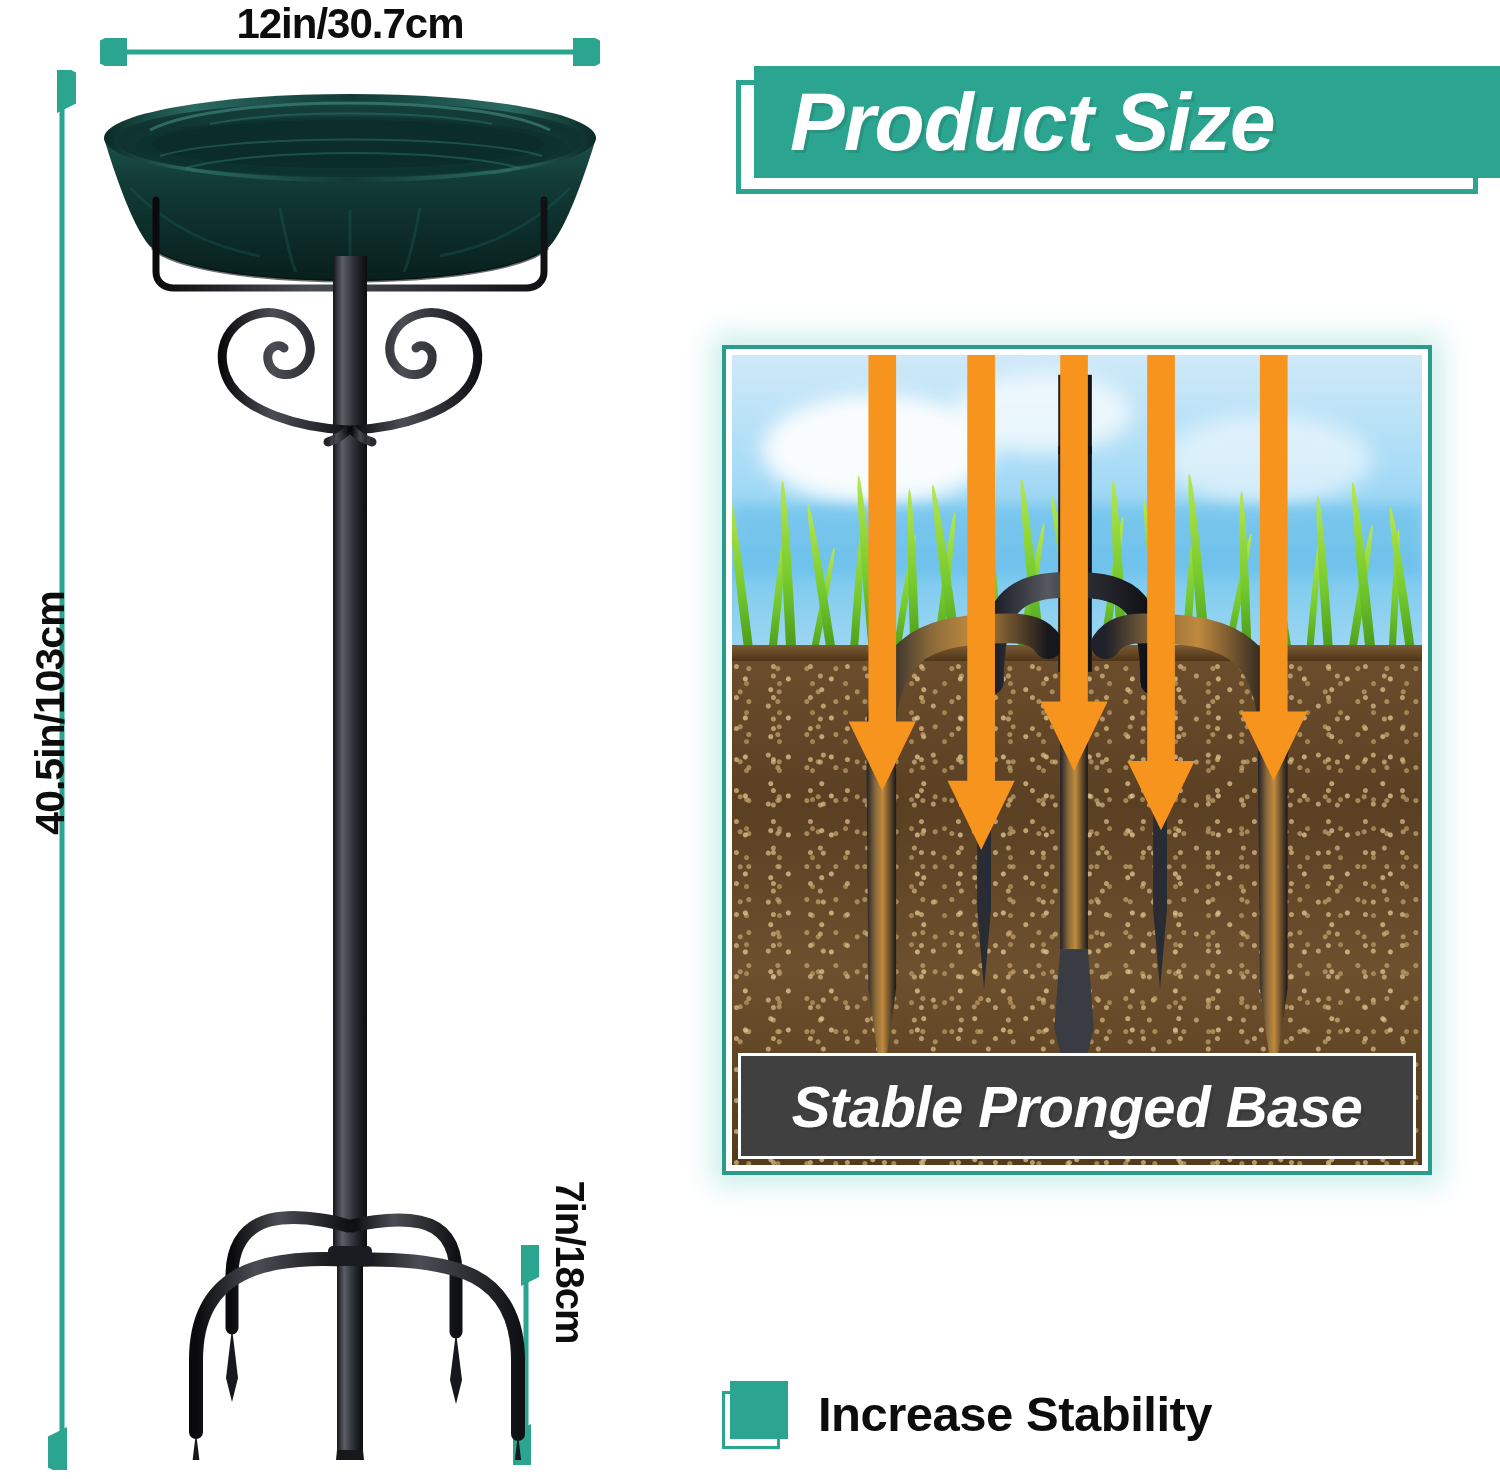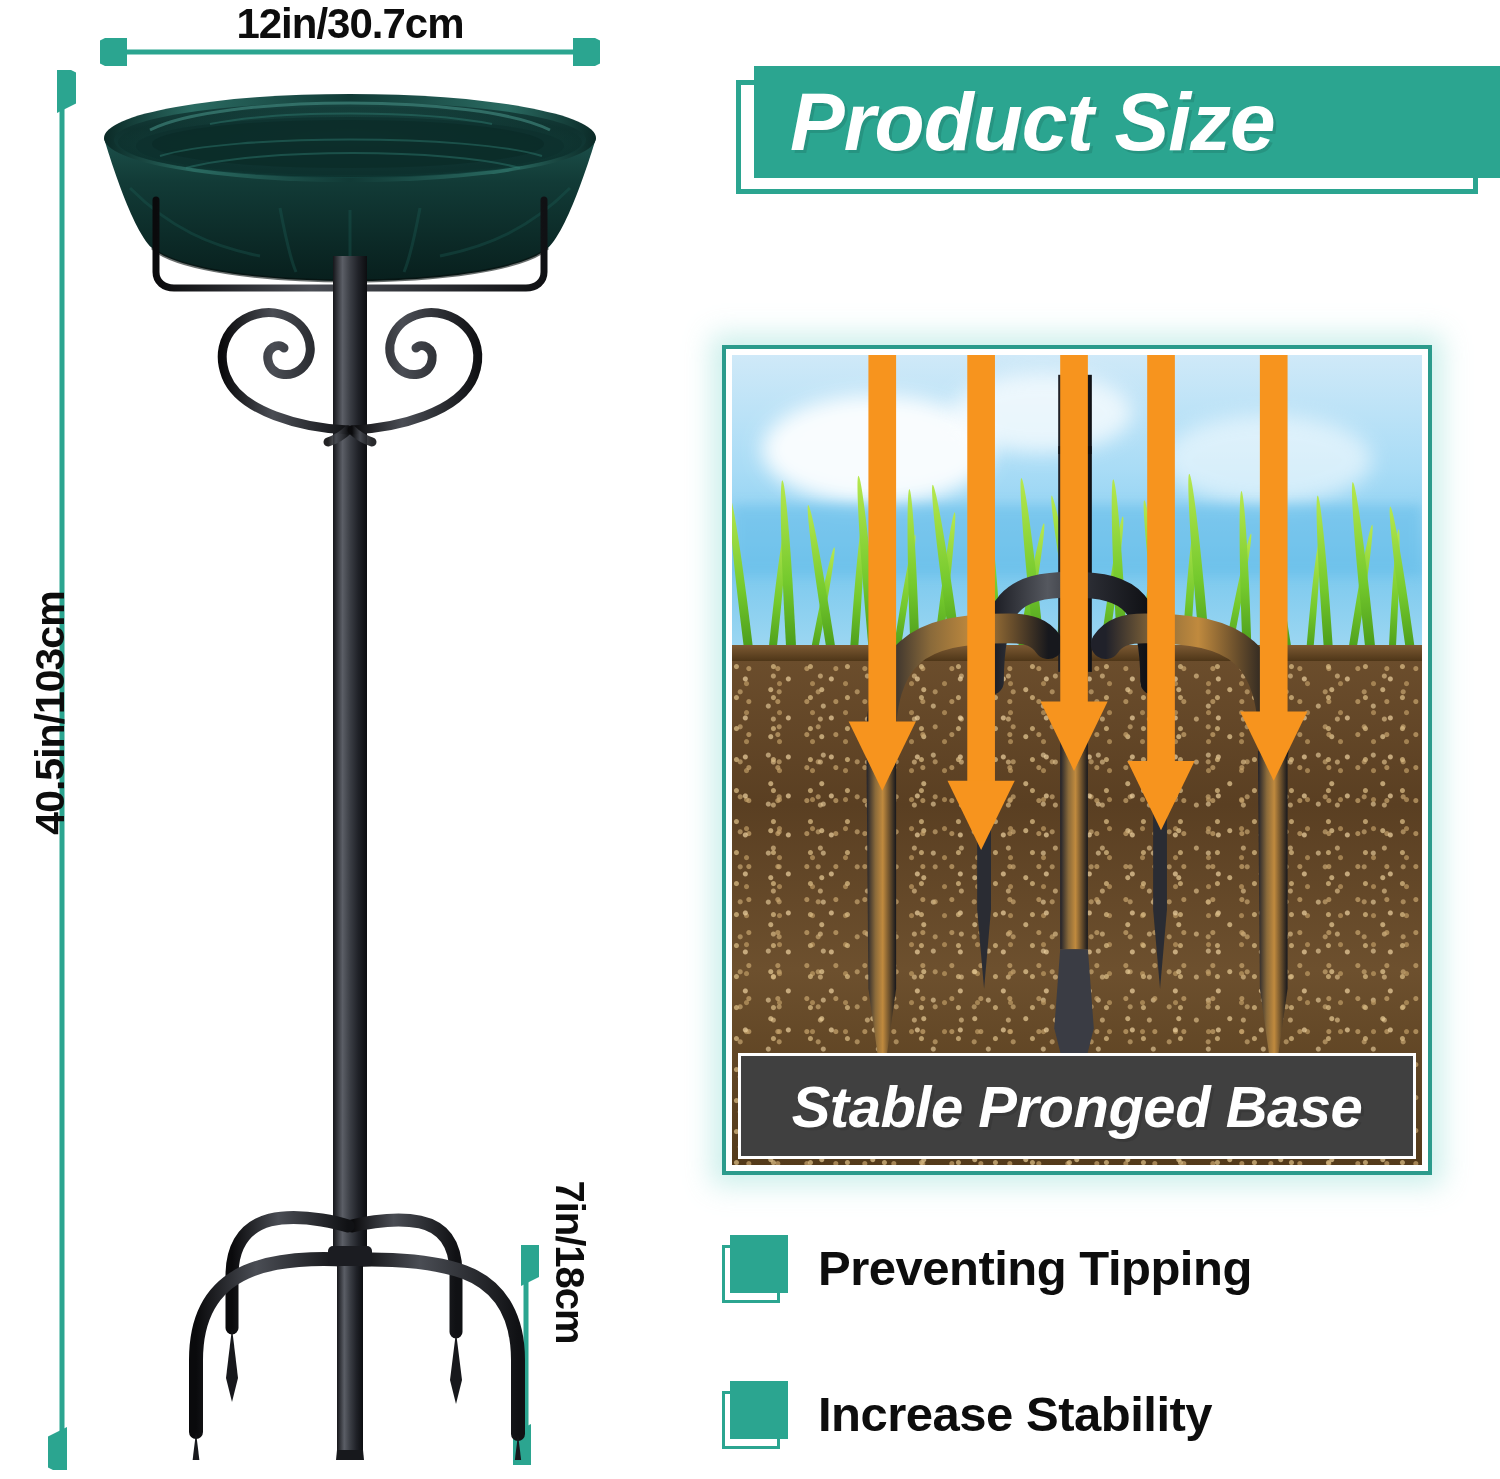--- a/index.html
+++ b/index.html
@@ -386,27 +386,20 @@
             </g>
           </g>
         </svg>
 
         <div id="photo-caption">Stable Pronged Base</div>
       </div>
     </div>
 
     <div id="feature-list">
 
-      <div class="feature-row" style="top:0px;">
-        <div class="bullet-wrap">
-          <div class="bullet-outline"></div>
-          <div class="bullet-fill"></div>
-        </div>
-        <div class="feature-label">Preventing Tipping</div>
-      </div>
 
       <div class="feature-row" style="top:146px;">
         <div class="bullet-wrap">
           <div class="bullet-outline"></div>
           <div class="bullet-fill"></div>
         </div>
         <div class="feature-label">Increase Stability</div>
       </div>
 
     </div>

